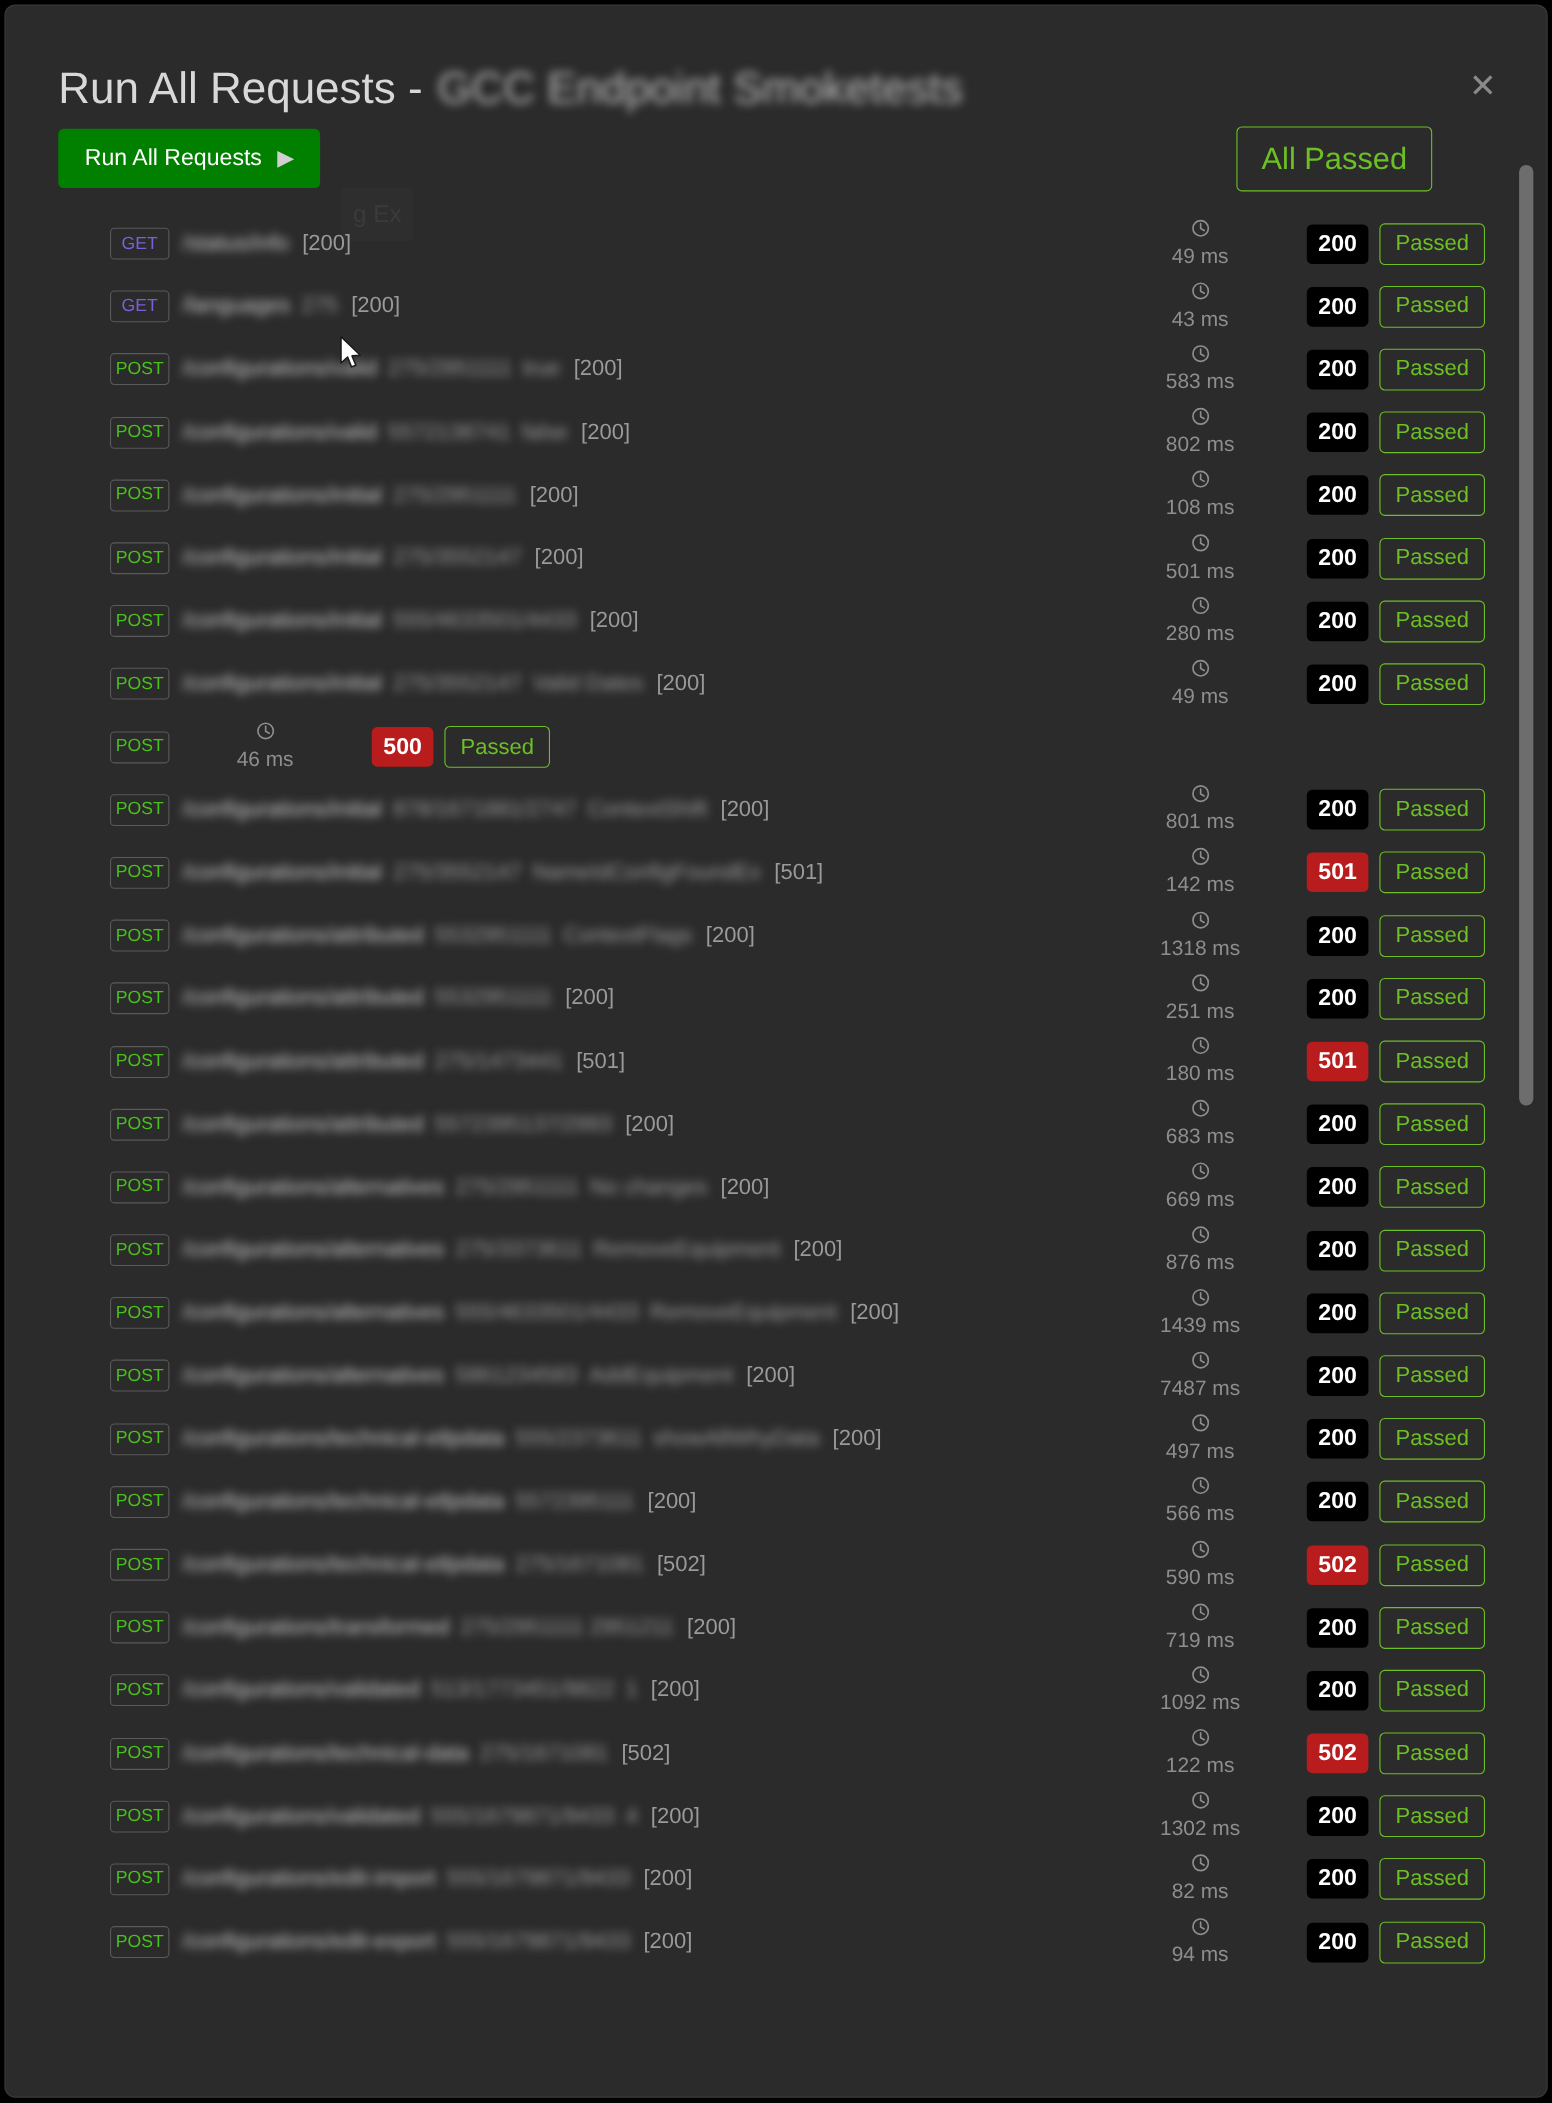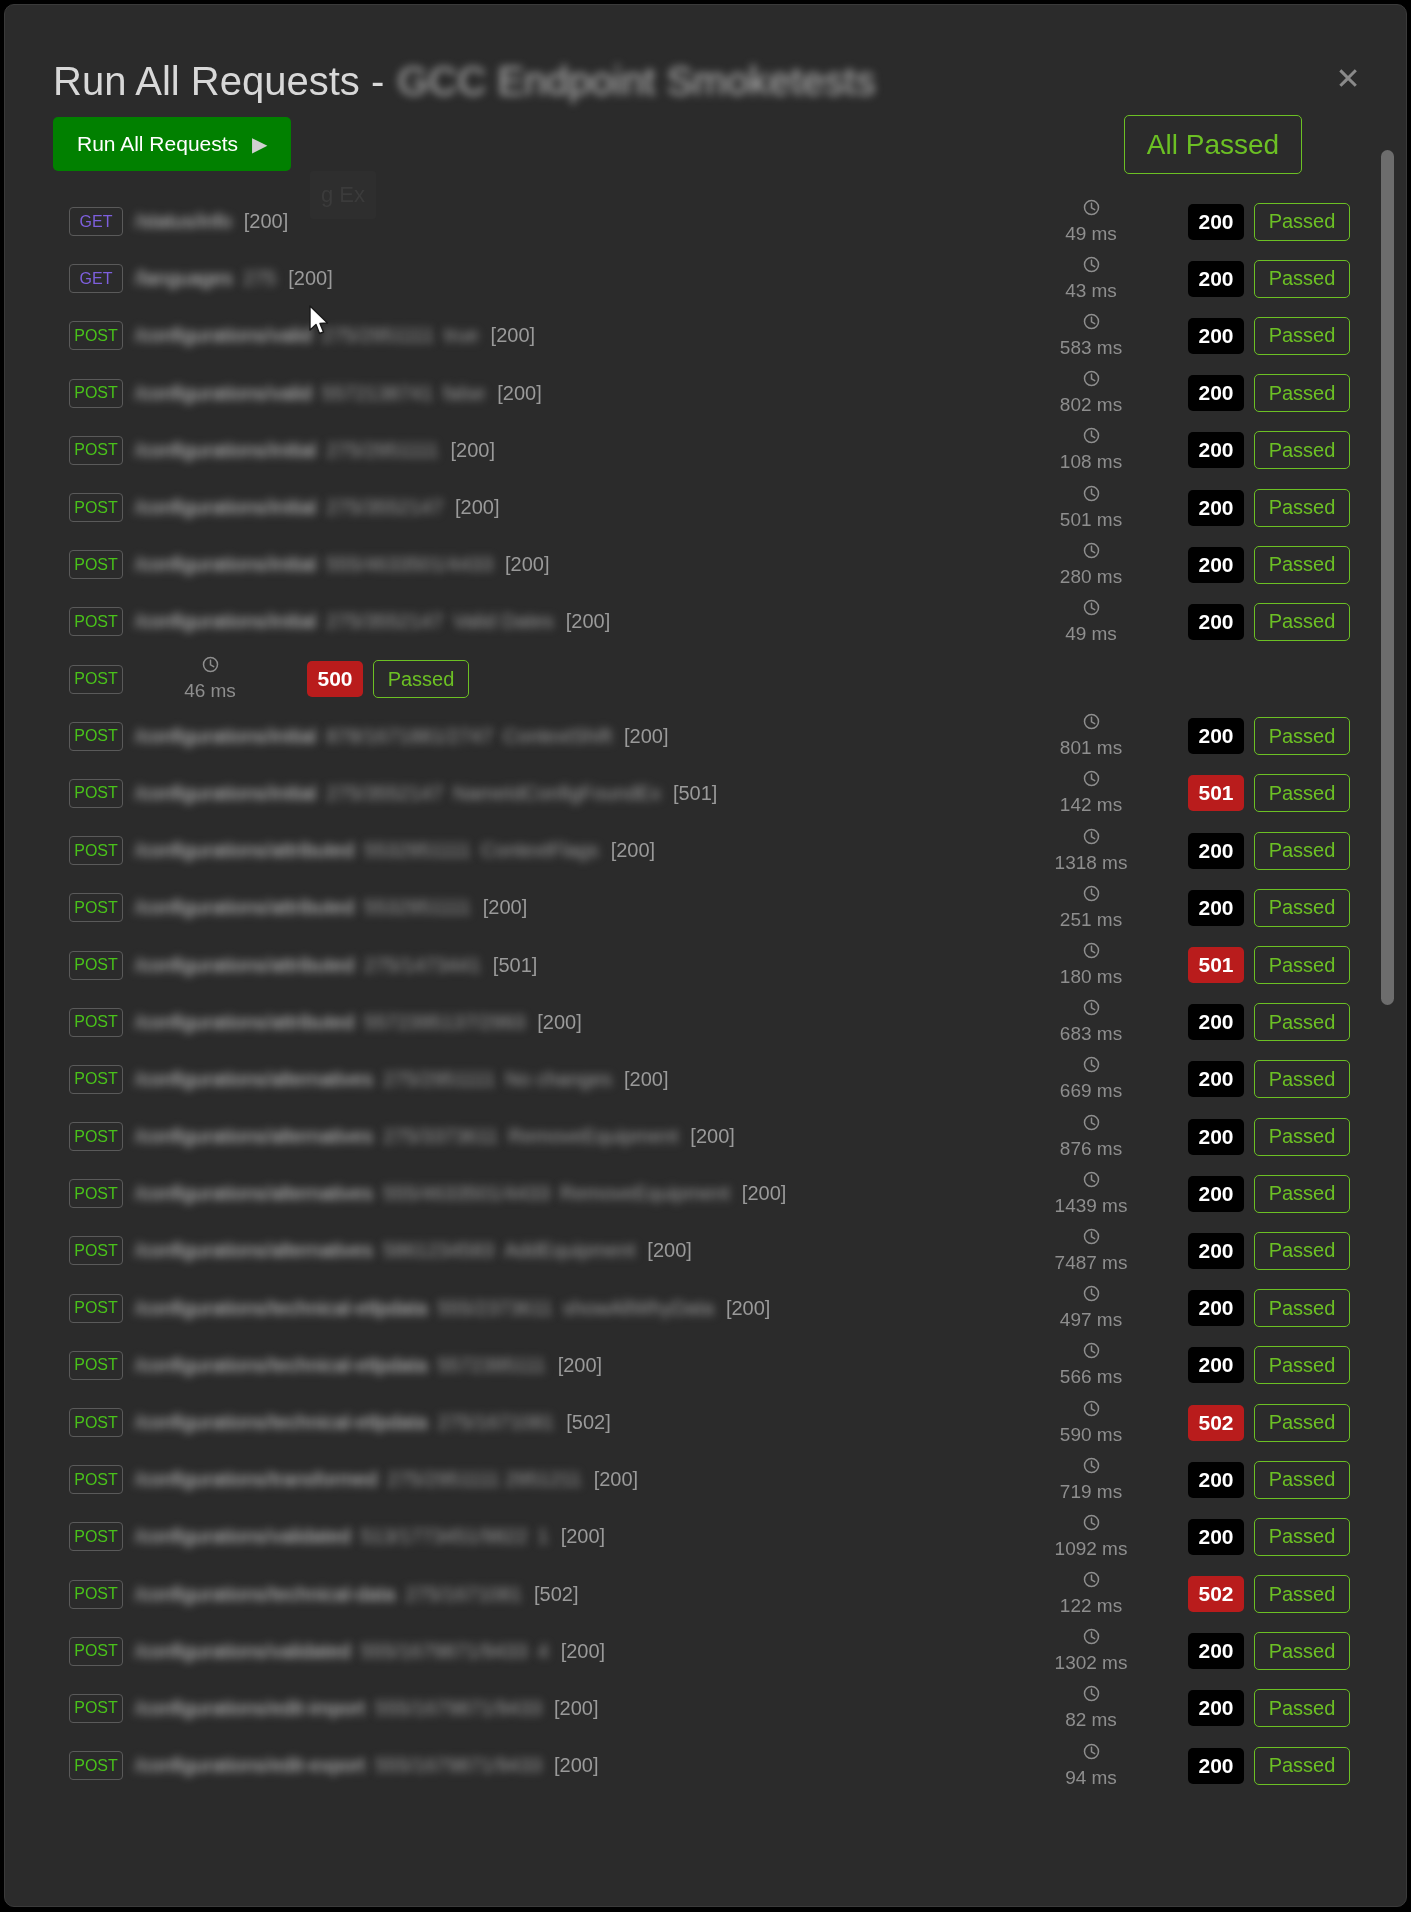--- a/index.html
+++ b/index.html
@@ -121,21 +121,21 @@
     overflow: hidden;
   }
   .list {
     position: absolute;
     left: 0; top: 0; right: 0;
   }
 
   .row {
     position: relative;
     height: 57.2px;
-    padding: 0 56px 0 64px;
+    padding: 0 56px 0 95px;
     display: flex;
     align-items: center;
   }
 
   .method {
     flex: 0 0 auto;
     width: 54px; height: 29px;
     border: 1px solid #5a5a5a;
     border-radius: 4px;
     font-size: 16px;

